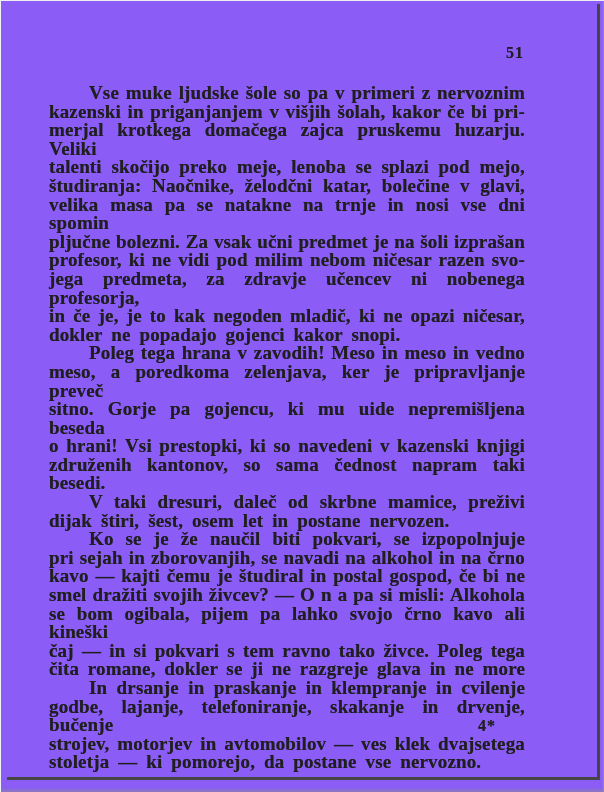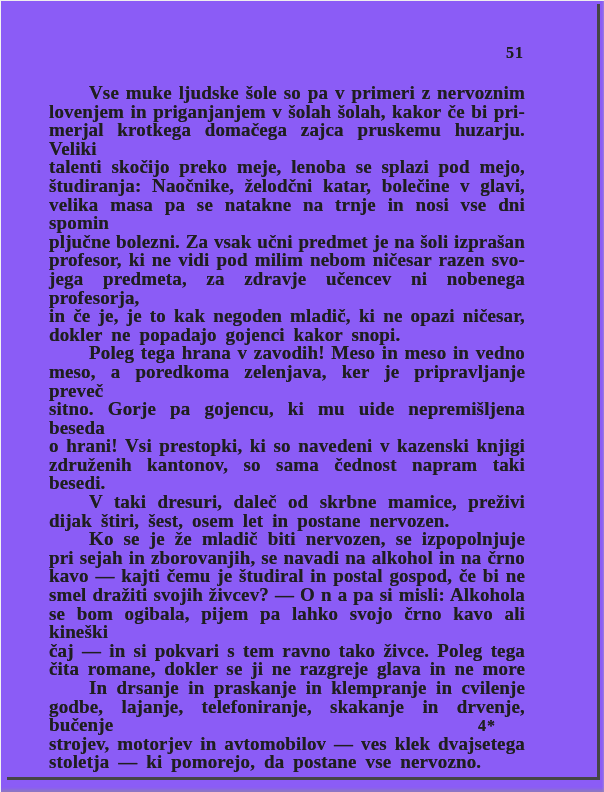--- a/index.html
+++ b/index.html
@@ -89,21 +89,21 @@
 <body>
 
 <div class="sheet">
 
   <div class="pagenum">51</div>
 
   <div class="text">
 
     <div class="para">
       <div class="ln in">Vse muke ljudske šole so pa v primeri z nervoznim</div>
-      <div class="ln">lovenjem in priganjanjem v šolah šolah, kakor če bi pri-</div>
+      <div class="ln">kazenski in priganjanjem v višjih šolah, kakor če bi pri-</div>
       <div class="ln">merjal krotkega domačega zajca pruskemu huzarju. Veliki</div>
       <div class="ln">talenti skočijo preko meje, lenoba se splazi pod mejo,</div>
       <div class="ln">študiranja: Naočnike, želodčni katar, bolečine v glavi,</div>
       <div class="ln">velika masa pa se natakne na trnje in nosi vse dni spomin</div>
       <div class="ln">pljučne bolezni. Za vsak učni predmet je na šoli izprašan</div>
       <div class="ln">profesor, ki ne vidi pod milim nebom ničesar razen svo-</div>
       <div class="ln">jega predmeta, za zdravje učencev ni nobenega profesorja,</div>
       <div class="ln">in če je, je to kak negoden mladič, ki ne opazi ničesar,</div>
       <div class="ln pl">dokler ne popadajo gojenci kakor snopi.</div>
     </div>
@@ -115,21 +115,21 @@
       <div class="ln">o hrani! Vsi prestopki, ki so navedeni v kazenski knjigi</div>
       <div class="ln">združenih kantonov, so sama čednost napram taki besedi.</div>
     </div>
 
     <div class="para">
       <div class="ln in">V taki dresuri, daleč od skrbne mamice, preživi</div>
       <div class="ln pl">dijak štiri, šest, osem let in postane nervozen.</div>
     </div>
 
     <div class="para">
-      <div class="ln in">Ko se je že mladič biti nervozen, se izpopolnjuje</div>
+      <div class="ln in">Ko se je že naučil biti pokvari, se izpopolnjuje</div>
       <div class="ln">pri sejah in zborovanjih, se navadi na alkohol in na črno</div>
       <div class="ln">kavo — kajti čemu je študiral in postal gospod, če bi ne</div>
       <div class="ln">smel dražiti svojih živcev? — O n a  pa si misli: Alkohola</div>
       <div class="ln">se bom ogibala, pijem pa lahko svojo črno kavo ali kineški</div>
       <div class="ln">čaj — in si pokvari s tem ravno tako živce. Poleg tega</div>
       <div class="ln">čita romane, dokler se ji ne razgreje glava in ne more</div>
     </div>
 
     <div class="para">
       <div class="ln in">In drsanje in praskanje in klempranje in cvilenje</div>

